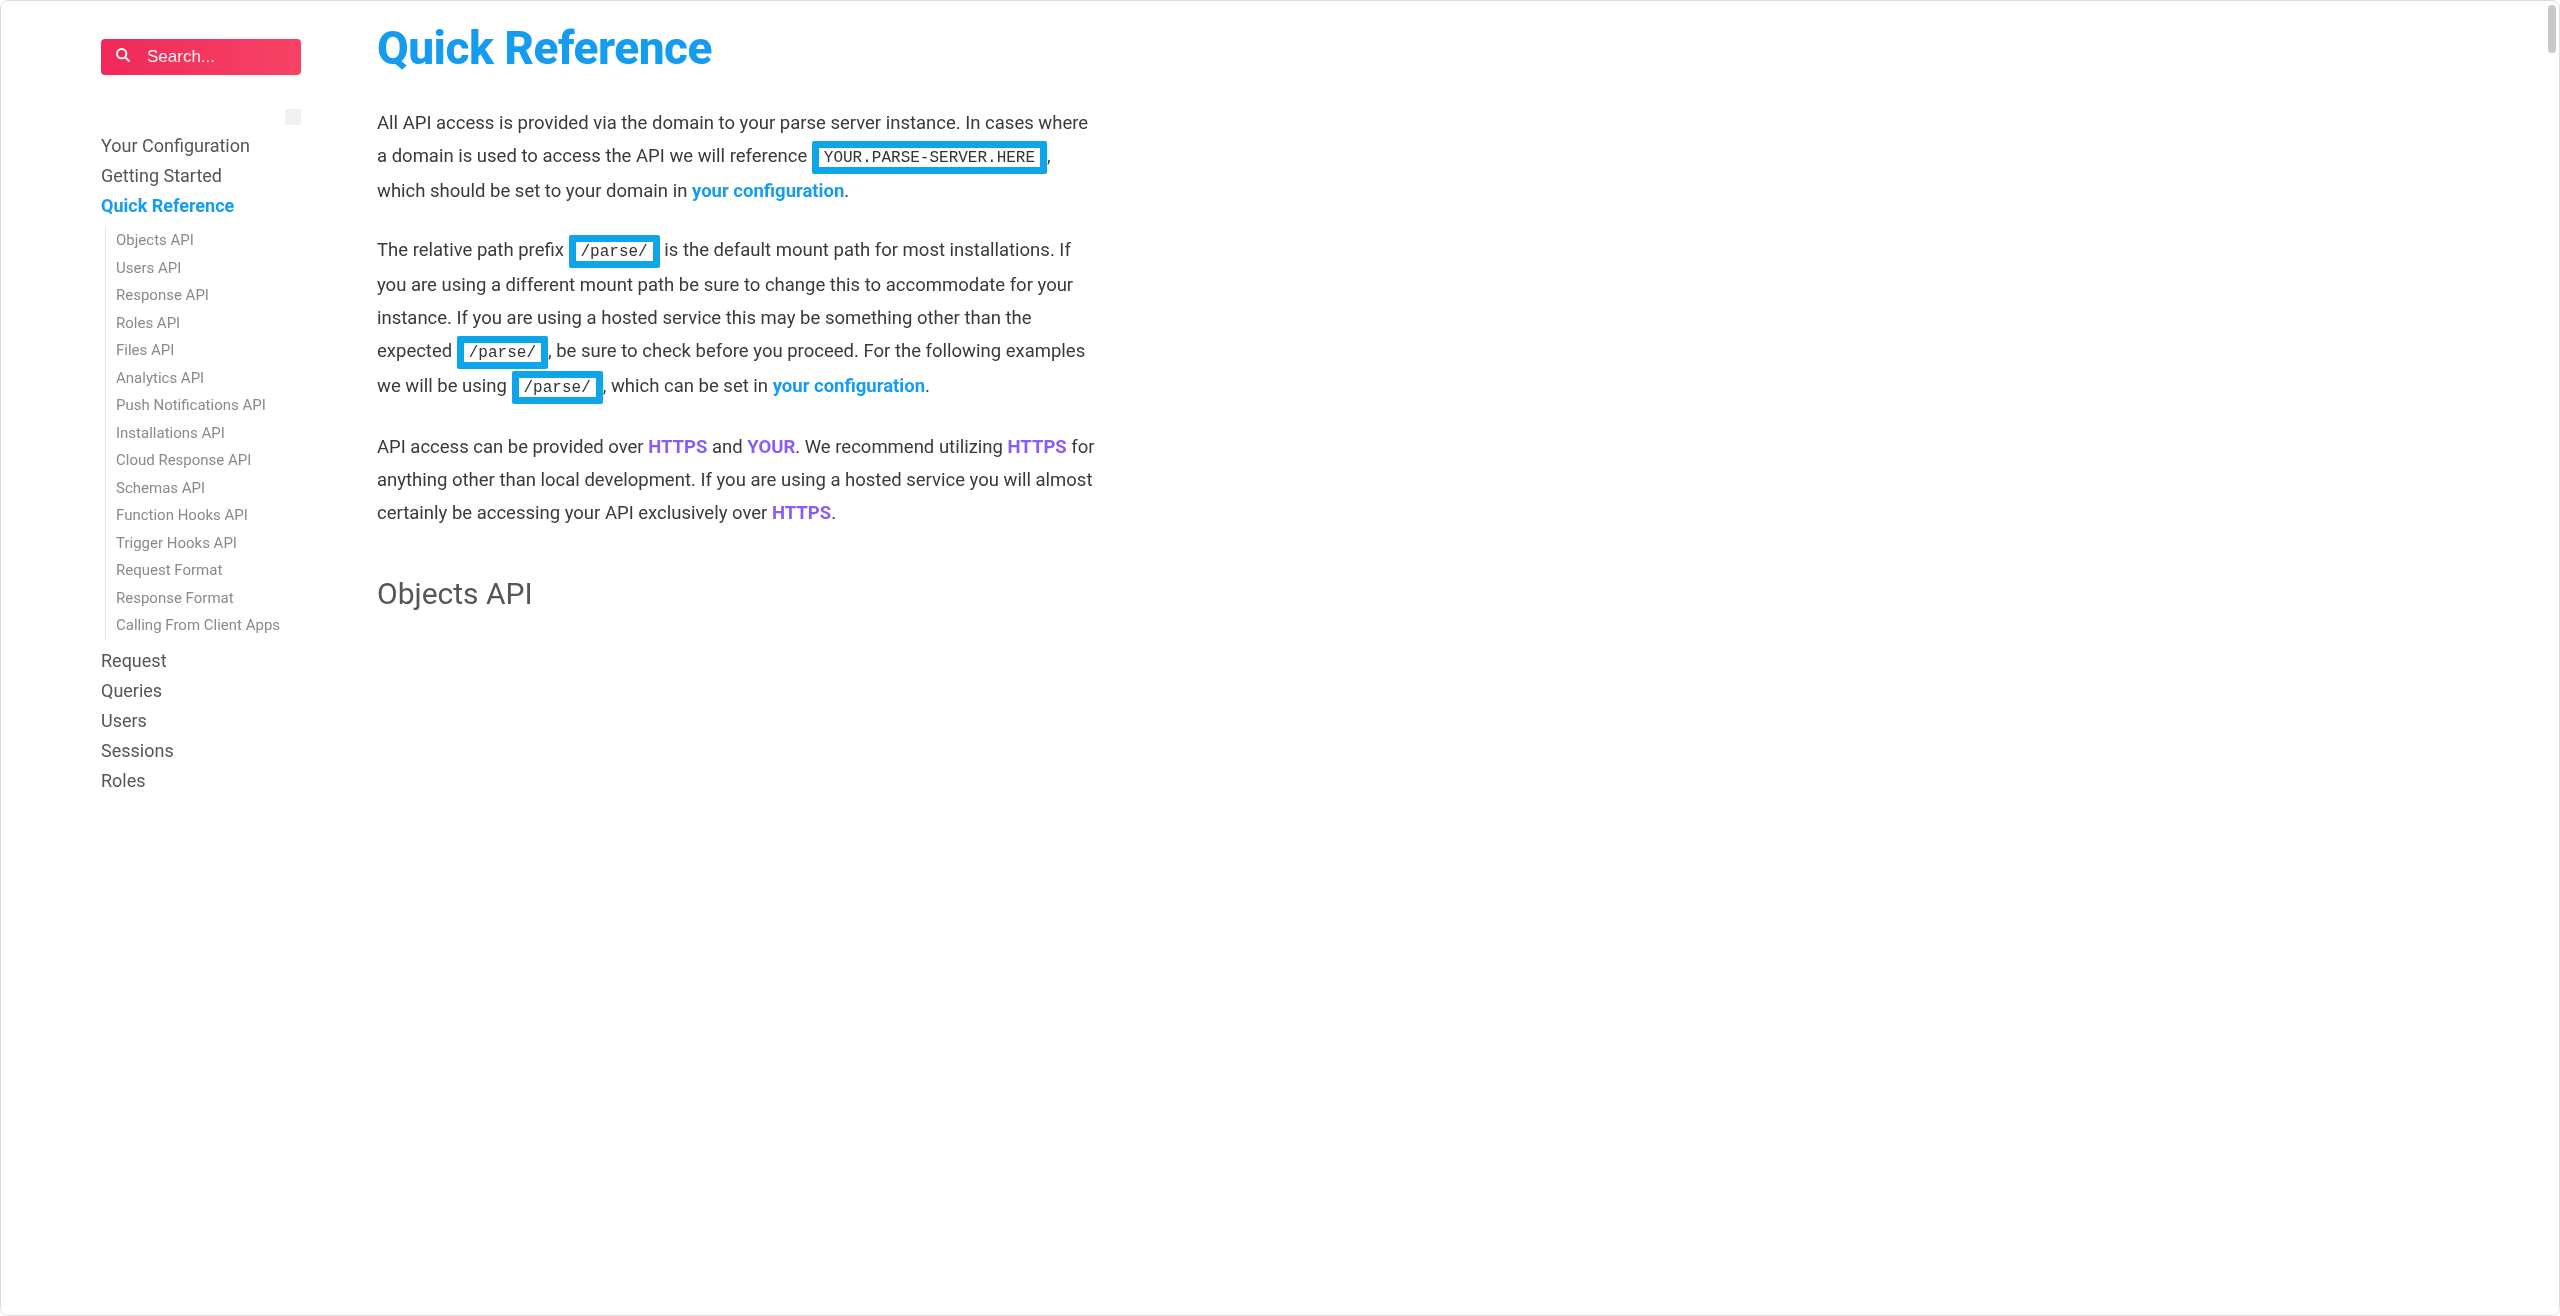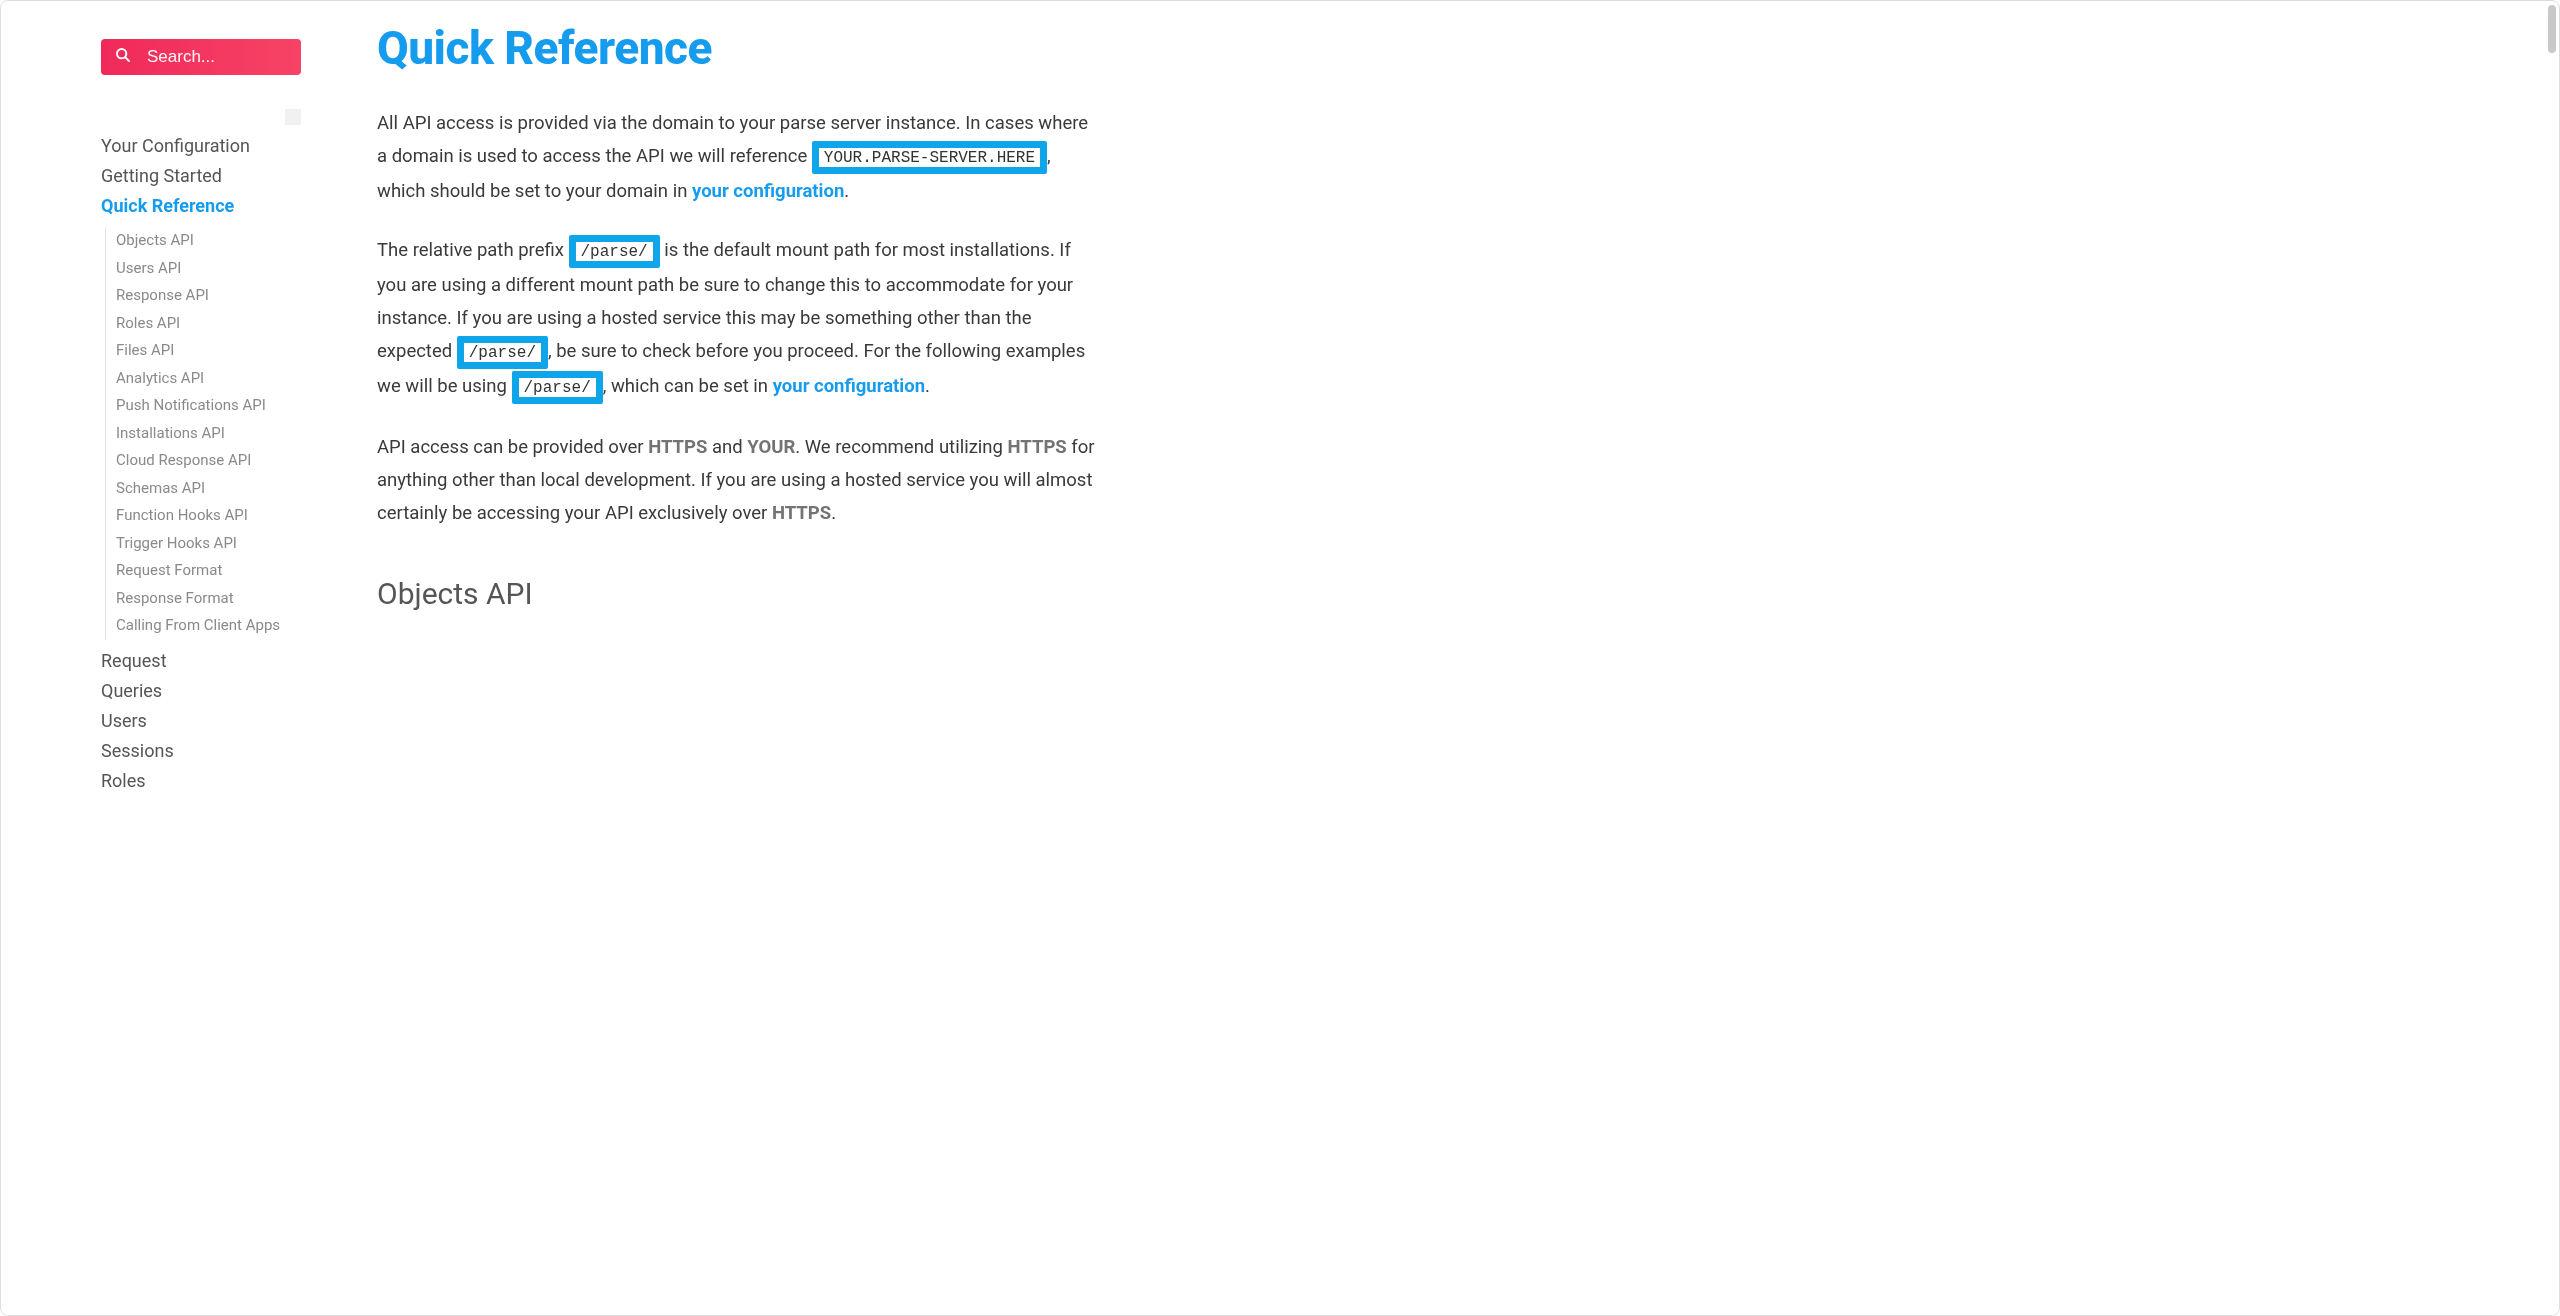--- a/index.html
+++ b/index.html
@@ -136,21 +136,21 @@
   }
   .content code {
     font-family: "SFMono-Regular", Consolas, "Liberation Mono", Menlo, monospace;
     font-size: 16px;
     background: #fff;
     border: 7px solid #0ea5e9;
     padding: 1px 5px 0 5px;
     border-radius: 2px;
     color: #333;
   }
-  .content strong { font-weight: 700; color:#737373; }
+  .content strong { font-weight: 700; color:#8b5cf6; }
   h2.section-title {
     font-size: 30px;
     font-weight: 400;
     color: #565656;
     margin-top: 46px;
   }
   
   .bottom-fade {
     position: absolute;
     left: 0; right: 0; bottom: 0;

